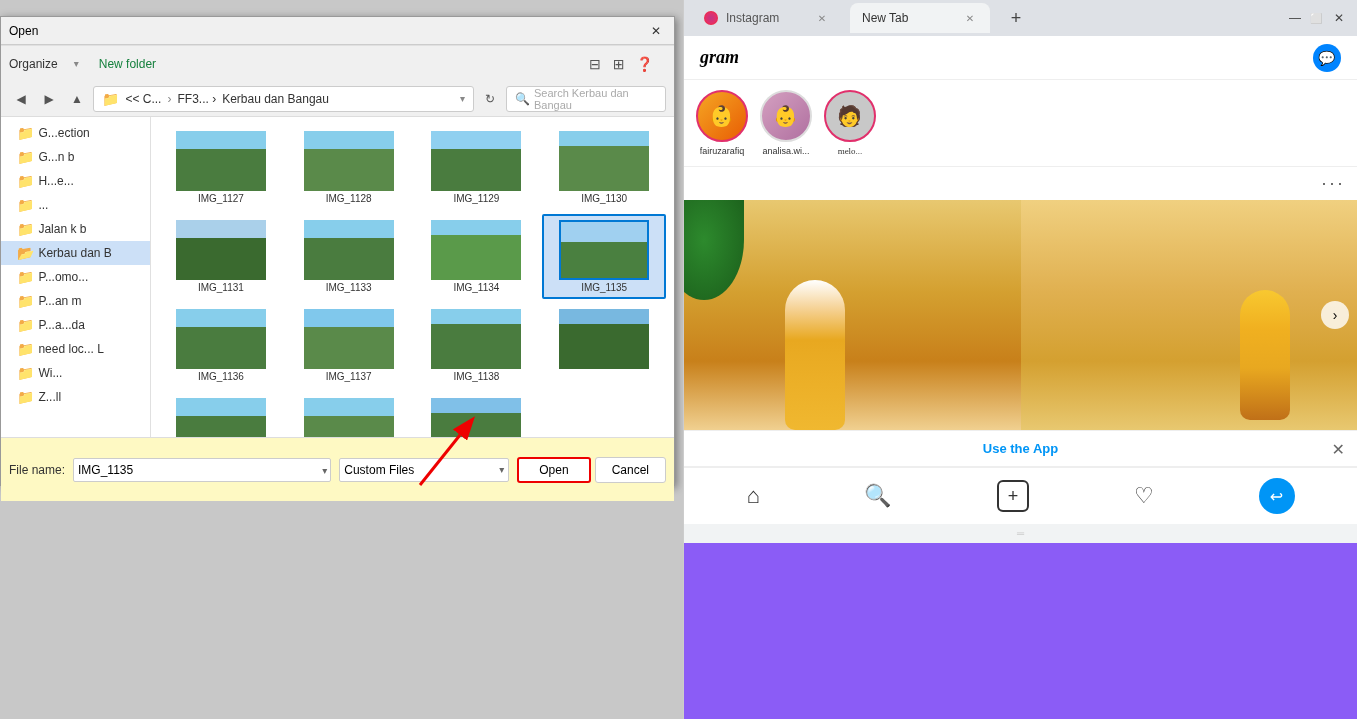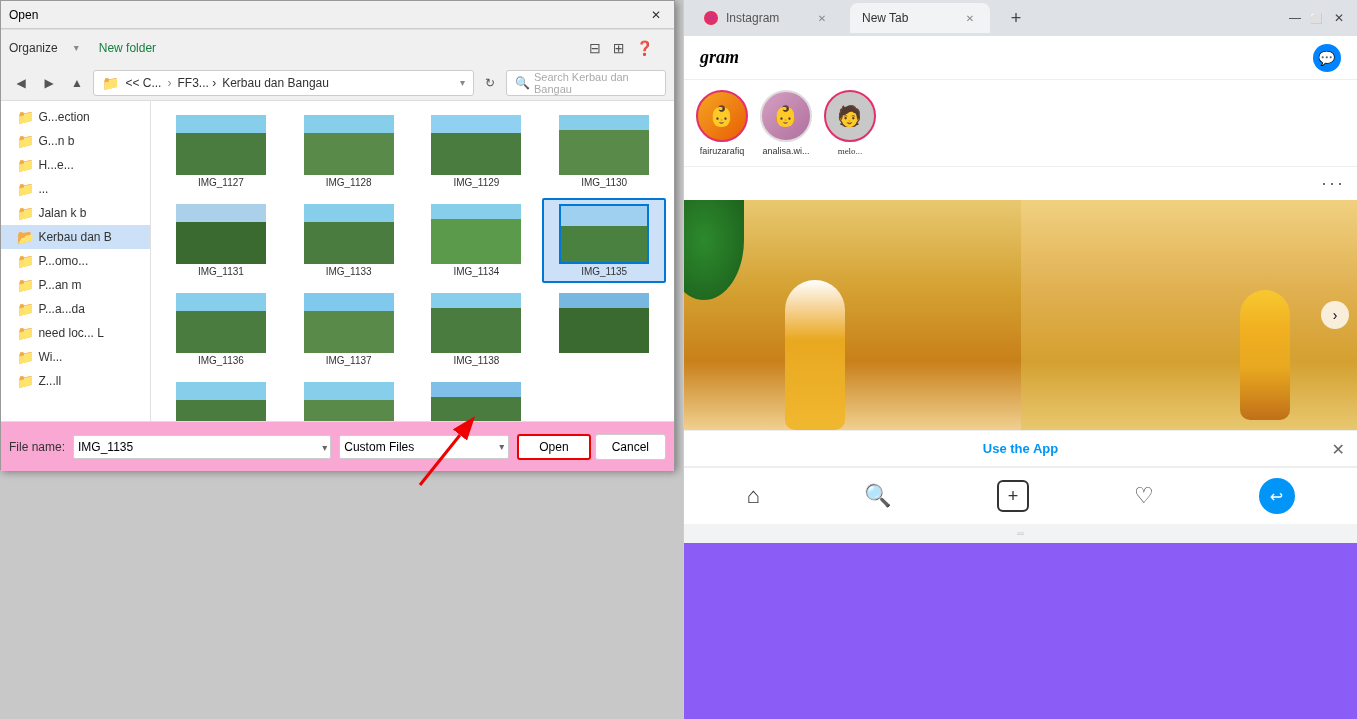--- a/index.html
+++ b/index.html
@@ -87,21 +87,21 @@
 
     
     .dialog-overlay {
       position: absolute;
       top: 0; left: 0;
       width: 683px; height: 719px;
     }
 
     .dialog {
       position: absolute;
-      top: 0; left: 0;
+      top: 16px; left: 0;
       width: 675px; height: 470px;
       background: #fff;
       border: 1px solid #999;
       box-shadow: 2px 2px 8px rgba(0,0,0,0.4);
     }
 
     .dialog-titlebar {
       display: flex;
       align-items: center;
       justify-content: space-between;
@@ -316,27 +316,27 @@
 
     .dialog-view-btn {
       padding: 4px;
       font-size: 14px;
       color: #555;
       cursor: pointer;
       margin-left: auto;
     }
 
     .dialog-footer {
-      height: 50px;
+      height: 64px;
       border-top: 1px solid #ddd;
       display: flex;
       align-items: center;
       padding: 0 8px;
       gap: 8px;
-      background: #f9a8d4;
+      background: #fef9c3;
     }
 
     .dialog-footer label {
       font-size: 12px;
       color: #333;
       white-space: nowrap;
     }
 
     .dialog-action-btns {
       display: flex;

